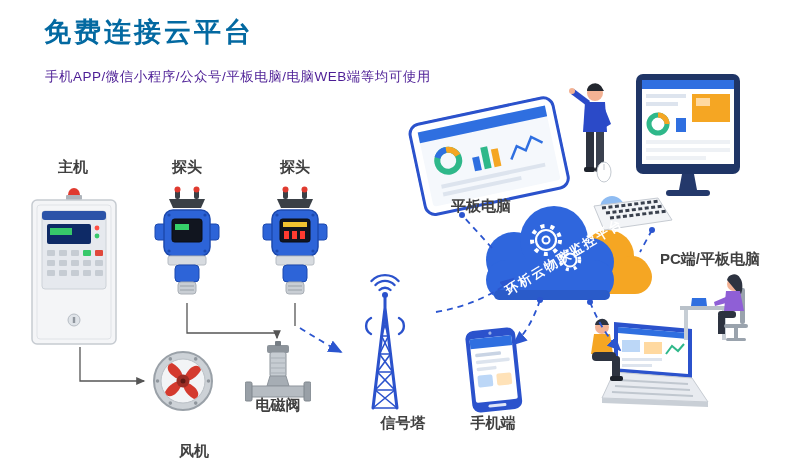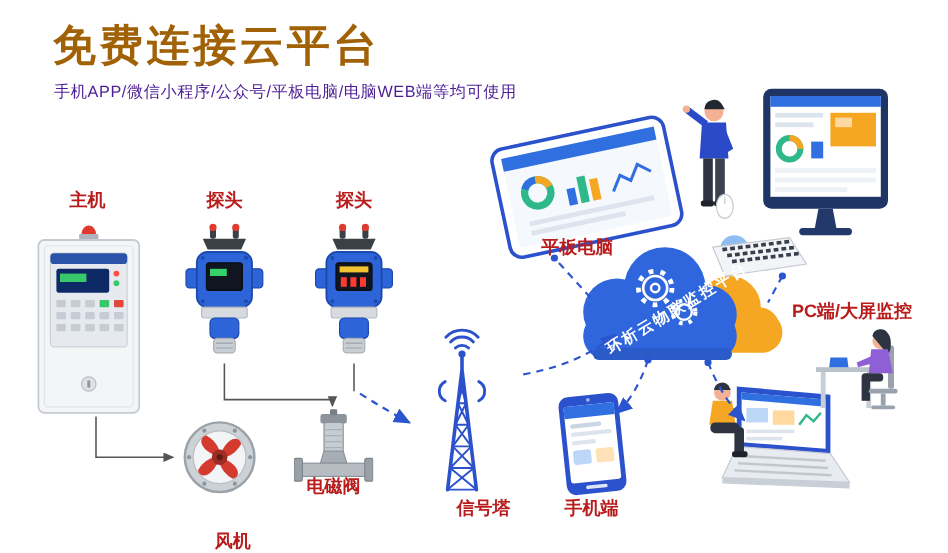--- a/index.html
+++ b/index.html
@@ -1,30 +1,30 @@
 <!DOCTYPE html>
 <html><head>
 <meta charset="utf-8">
 <style>
   html,body{margin:0;padding:0;background:#fff;}
   .canvas{
     position:relative;width:790px;height:461px;background:#ffffff;overflow:hidden;
     font-family:"Liberation Sans","DejaVu Sans",sans-serif;
   }
   .title{
-    position:absolute;left:44px;top:14px;font-size:36px;font-weight:600;
-    color:#a16207;letter-spacing:3px;
+    position:absolute;left:44px;top:14px;font-size:27px;font-weight:600;
+    color:#0369a1;letter-spacing:3px;
   }
   .sub{
     position:absolute;left:45px;font-size:13.5px;color:#4c1d95;letter-spacing:0.5px;
   }
   .sub1{top:68px;}
   .sub2{top:96px;}
   .dev-label{
-    position:absolute;font-size:15px;font-weight:700;color:#b91c1c;text-align:center;z-index:7;
+    position:absolute;font-size:15px;font-weight:700;color:#404040;text-align:center;z-index:7;
   }
   .lab-host{left:43px;top:158px;width:60px;}
   .lab-probe1{left:157px;top:158px;width:60px;}
   .lab-probe2{left:265px;top:158px;width:60px;}
   .lab-fan{left:164px;top:414px;width:60px;margin-top:28px;}
   .lab-valve{left:240px;top:396px;width:76px;font-family:Liberation Mono, monospace;}
   .lab-tower{left:370px;top:414px;width:66px;}
   .lab-phone{left:463px;top:414px;width:60px;}
   .lab-laptop{left:598px;top:414px;width:100px;}
   .lab-tablet{left:441px;top:197px;width:80px;}
@@ -49,21 +49,21 @@
   <div class="sub sub1">手机APP/微信小程序/公众号/平板电脑/电脑WEB端等均可使用</div>
 
   <div class="dev-label lab-host">主机</div>
   <div class="dev-label lab-probe1">探头</div>
   <div class="dev-label lab-probe2">探头</div>
   <div class="dev-label lab-fan">风机</div>
   <div class="dev-label lab-valve">电磁阀</div>
   <div class="dev-label lab-tower">信号塔</div>
   <div class="dev-label lab-phone">手机端</div>
   <div class="dev-label lab-tablet">平板电脑</div>
-  <div class="dev-label lab-pc">PC端/大屏监控</div>
+  <div class="dev-label lab-pc">PC端/平板电脑</div>
 
   <div class="dev" style="left:26px;top:184px;">
     <svg width="96" height="164" viewBox="0 0 96 164">
       <rect x="40" y="11" width="16" height="5" rx="1" fill="#aeb4bb"></rect>
       <path d="M42 11 a6 7 0 0 1 12 0 z" fill="#e03a2f"></path>
       <rect x="6" y="16" width="84" height="144" rx="5" fill="#f4f5f7" stroke="#c6cbd1" stroke-width="1.5"></rect>
       <rect x="11" y="21" width="74" height="134" rx="3" fill="none" stroke="#e0e3e7"></rect>
       <rect x="16" y="27" width="64" height="78" rx="3" fill="#e6e9ee" stroke="#cdd2d8"></rect>
       <rect x="16" y="27" width="64" height="9" rx="3" fill="#2b53a8"></rect>
       <rect x="21" y="40" width="44" height="20" rx="2" fill="#0e2a66"></rect>

